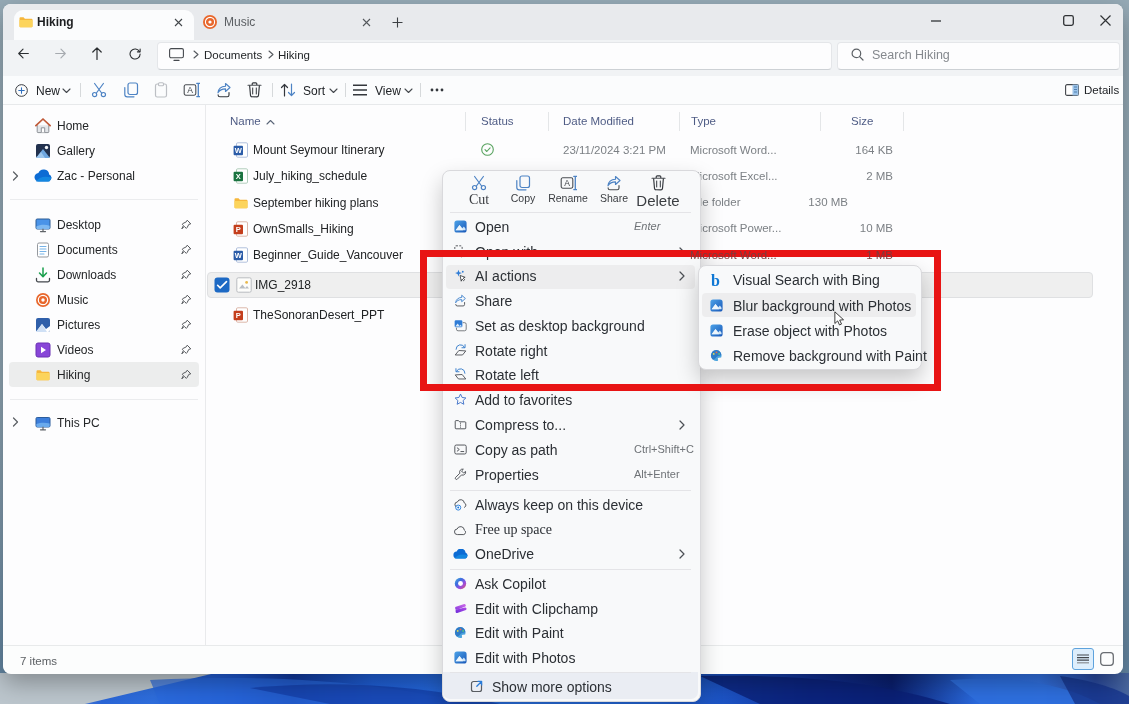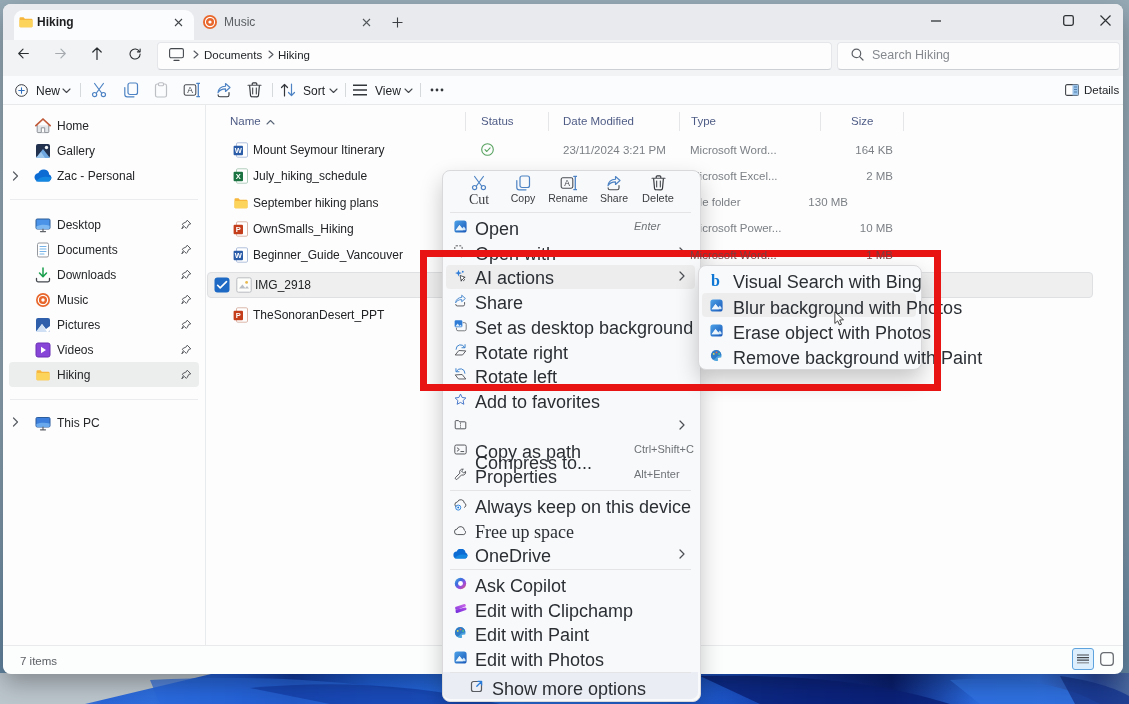--- a/index.html
+++ b/index.html
@@ -15,21 +15,21 @@
   #toolbar{position:absolute;left:3px;top:76px;width:1120px;height:28px;background:#fbfcfd;border-bottom:1px solid #e7e9eb;}
   #content{position:absolute;left:3px;top:105px;width:1120px;height:540px;background:#fdfdfe;}
   #statusbar{position:absolute;left:3px;top:645px;width:1120px;height:28px;background:#fcfdfd;border-top:1px solid #e8eaeb;border-radius:0 0 8px 8px;}
   .field{position:absolute;background:#fdfdfe;border:1px solid #e4e6e9;border-bottom-color:#cdd1d5;border-radius:4px;}
   .sideitem{position:absolute;font-size:12px;color:#242628;}
   .fname{position:absolute;font-size:12px;color:#212325;}
   .fmeta{position:absolute;font-size:11.5px;color:#7c8085;}
   .hdr{position:absolute;font-size:11.5px;color:#4f5c85;}
   .menu{position:absolute;background:#f8f9fa;border:1px solid #d9d9dc;border-radius:8px;
     box-shadow:0 10px 22px rgba(0,0,0,0.22);}
-  .mi{position:absolute;font-size:18px;color:#2b2f34;}
+  .mi{position:absolute;font-size:14px;color:#2b2f34;}
   .msc{position:absolute;font-size:11px;color:#6e7276;}
 </style>
 </head>
 <body>
 <div id="screen">
 
   <svg class="abs" style="left:0;top:630px;clip-path:inset(43px 0 0 0);" width="1129" height="74" viewBox="0 0 1129 74">
     <defs>
       <linearGradient id="wp" x1="0" y1="0" x2="1" y2="0">
         <stop offset="0" stop-color="#a9b8c8"></stop>
@@ -453,21 +453,21 @@
       <path d="M9.5 1.5l4.5 4-4.5 4v-2.6C5.5 6.9 3.4 8.4 2 10.8 2.3 6.9 5.2 4.4 9.5 4.2z" fill="none" stroke="#4d83c4" stroke-width="1.15" stroke-linejoin="round"></path>
       <path d="M13 10.5v2.4a1.8 1.8 0 0 1-1.8 1.8H3.9A1.8 1.8 0 0 1 2.1 12.9" fill="none" stroke="#4a4e53" stroke-width="1.15" stroke-linecap="round"></path>
     </svg>
     <div class="abs txt" style="left:614px;top:192px;font-size:10.5px;color:#3a3d41;transform:translateX(-50%);">Share</div>
     <svg class="abs" style="left:651px;top:175px;" width="15" height="16" viewBox="0 0 15 16">
       <path d="M1 3.2h13" stroke="#4a4e53" stroke-width="1.15" stroke-linecap="round"></path>
       <path d="M5.2 3V1.8a1 1 0 0 1 1-1h2.6a1 1 0 0 1 1 1V3" fill="none" stroke="#33373c" stroke-width="1.15"></path>
       <path d="M2.6 3.4l0.9 10a1.6 1.6 0 0 0 1.6 1.4h4.8a1.6 1.6 0 0 0 1.6-1.4l0.9-10" fill="none" stroke="#33373c" stroke-width="1.15"></path>
       <path d="M5.7 6v6M9.3 6v6" stroke="#33373c" stroke-width="1" stroke-linecap="round"></path>
     </svg>
-    <div class="abs txt" style="left:658px;top:192px;font-size:11px;color:#3a3d41;transform:translateX(-50%);">Delete</div>
+    <div class="abs txt" style="left:658px;top:192px;font-size:15px;color:#3a3d41;transform:translateX(-50%);">Delete</div>
     <div class="abs" style="left:450px;top:212px;width:241px;height:1px;background:#e4e4e7;"></div>
 
     <div class="abs" style="left:446px;top:265px;width:249px;height:24px;background:#ededee;border-radius:4px;"></div>
 
     <svg class="abs" style="left:454px;top:220px;" width="13" height="13" viewBox="0 0 16 16">
         <defs>
           <linearGradient id="ph1" x1="0" y1="0" x2="1" y2="1">
             <stop offset="0" stop-color="#4da3e8"></stop>
             <stop offset="1" stop-color="#1857b8"></stop>
           </linearGradient>
@@ -519,21 +519,21 @@
       </svg>
     <div class="mi txt" style="left:475px;top:367px;">Rotate left</div>
     <svg class="abs" style="left:454px;top:393px;" width="13" height="13" viewBox="0 0 16 16">
         <path d="M8 1.3l2 4.2 4.6 0.6-3.4 3.2 0.9 4.6L8 11.6l-4.1 2.3 0.9-4.6L1.4 6.1 6 5.5z" fill="none" stroke="#3f72c8" stroke-width="1.15" stroke-linejoin="round"></path>
       </svg>
     <div class="mi txt" style="left:475px;top:392px;">Add to favorites</div>
     <svg class="abs" style="left:454px;top:418px;" width="13" height="13" viewBox="0 0 16 16">
         <path d="M1.5 4.2a1 1 0 0 1 1-1h3l1.4 1.5h6.6a1 1 0 0 1 1 1v6.6a1 1 0 0 1-1 1h-11a1 1 0 0 1-1-1z" fill="none" stroke="#43474c" stroke-width="1.1"></path>
         <path d="M8 5.8v1.2M8 8.2v1.2M8 10.6v1.2" stroke="#43474c" stroke-width="1.2"></path>
       </svg>
-    <div class="mi txt" style="left:475px;top:417px;margin-top:36px;">Compress to...</div>
+    <div class="mi txt" style="left:475px;top:417px;">Compress to...</div>
     <svg class="abs" style="left:679px;top:420px;" width="6" height="10" viewBox="0 0 6 10">
         <path d="M1 1l4 4-4 4" stroke="#4c5055" stroke-width="1.2" fill="none" stroke-linecap="round" stroke-linejoin="round"></path>
       </svg>
     <svg class="abs" style="left:454px;top:443px;" width="13" height="13" viewBox="0 0 16 16">
         <rect x="1" y="2.5" width="14" height="11" rx="1.8" fill="none" stroke="#43474c" stroke-width="1.1"></rect>
         <path d="M4 6l2.5 2L4 10" fill="none" stroke="#43474c" stroke-width="1.1" stroke-linecap="round" stroke-linejoin="round"></path>
         <path d="M8.5 10.5H12" stroke="#43474c" stroke-width="1.1" stroke-linecap="round"></path>
       </svg>
     <div class="mi txt" style="left:475px;top:442px;">Copy as path</div>
     <div class="msc txt" style="left:634px;top:443px;">Ctrl+Shift+C</div>

